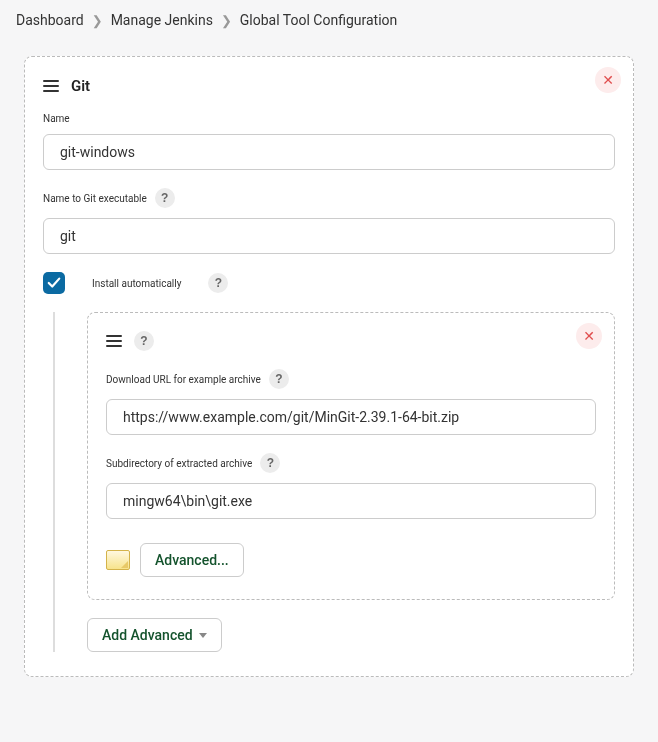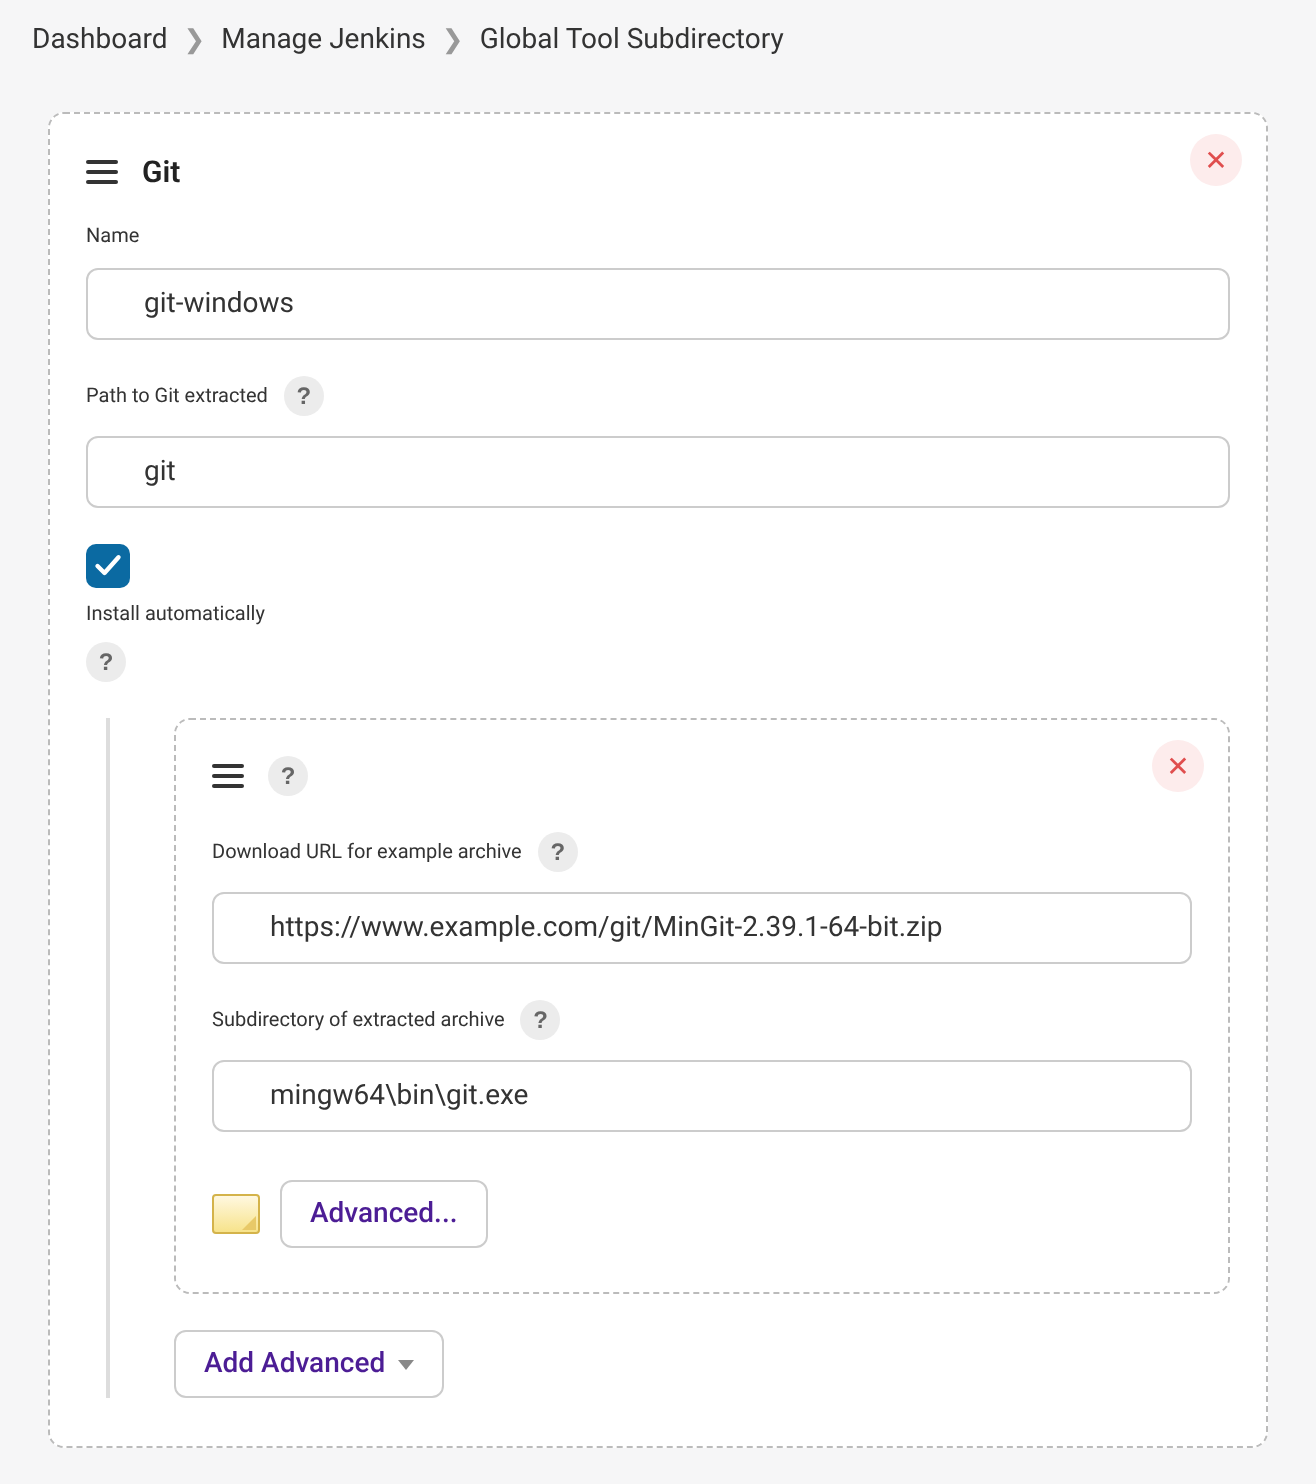--- a/index.html
+++ b/index.html
@@ -103,33 +103,32 @@
       display: flex;
       align-items: center;
       justify-content: center;
       font-size: 12px;
       font-weight: 600;
       cursor: pointer;
       border: none;
     }
     .text-input {
       width: 100%;
-      padding: 9px 28px;
+      padding: 9px 16px;
       border: 1px solid #ccc;
       border-radius: 6px;
       font-size: 14px;
       color: #333;
       font-family: inherit;
     }
     .checkbox-row {
       display: flex;
-      align-items: flex-start;
-      gap: 8px;
+      align-items: center;
+      gap: 27px;
       margin-bottom: 18px;
-      flex-direction: column;
     }
     .checkbox {
       width: 22px;
       height: 22px;
       background: #0b6aa2;
       border-radius: 5px;
       display: flex;
       align-items: center;
       justify-content: center;
       cursor: pointer;
@@ -165,21 +164,21 @@
       width: 7px;
       height: 7px;
       background: #e8c968;
       clip-path: polygon(100% 0, 0 100%, 100% 100%);
     }
     .btn {
       padding: 8px 14px;
       border: 1px solid #ccc;
       border-radius: 6px;
       background: #fff;
-      color: #4c1d95;
+      color: #14532d;
       font-size: 14px;
       font-weight: 500;
       cursor: pointer;
       font-family: inherit;
       display: inline-flex;
       align-items: center;
       gap: 6px;
     }
     .dropdown-caret {
       width: 0;
@@ -193,21 +192,21 @@
     }
   </style>
 </head>
 <body>
 
 <div class="breadcrumb">
   <a href="#">Dashboard</a>
   <span class="sep">❯</span>
   <a href="#">Manage Jenkins</a>
   <span class="sep">❯</span>
-  <a href="#">Global Tool Subdirectory</a>
+  <a href="#">Global Tool Configuration</a>
 </div>
 
 <div class="content">
   <div class="outer-box">
     <button class="close-btn">✕</button>
 
     <div class="section-header">
       <div class="drag-icon">
         <span></span>
           <span></span>
@@ -218,21 +217,21 @@
 
     <div class="field-group">
       <div class="field-label-row">
         <span class="field-label">Name</span>
       </div>
       <input type="text" class="text-input" value="git-windows" style="">
     </div>
 
     <div class="field-group">
       <div class="field-label-row">
-        <span class="field-label">Path to Git extracted</span>
+        <span class="field-label">Name to Git executable</span>
         <button class="help-icon">?</button>
       </div>
       <input type="text" class="text-input" value="git" style="">
     </div>
 
     <div class="checkbox-row">
       <div class="checkbox">
         <svg viewBox="0 0 16 16">
             <path d="M2 8 L6 12 L14 3" stroke="#fff" stroke-width="2.5" fill="none" stroke-linecap="round" stroke-linejoin="round"></path>
           </svg>

